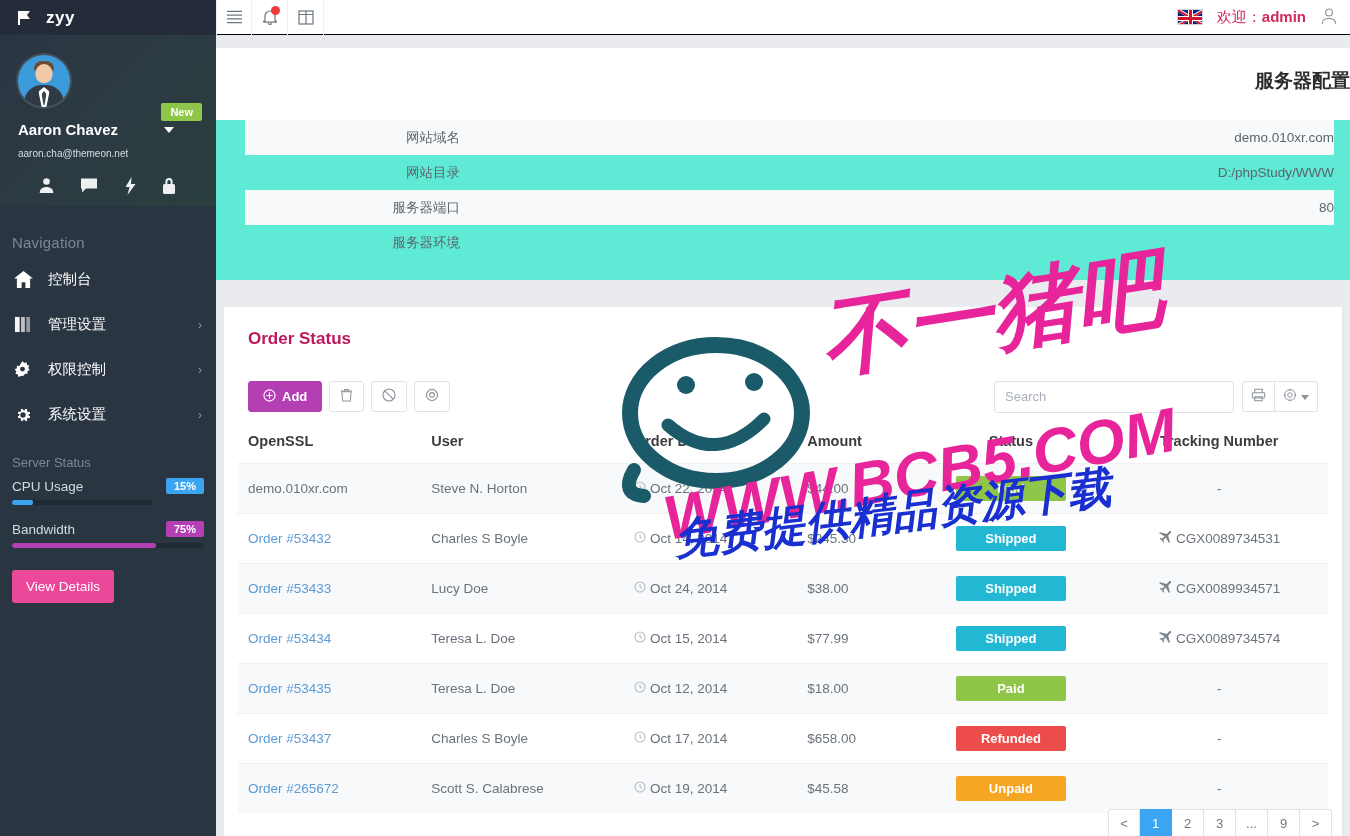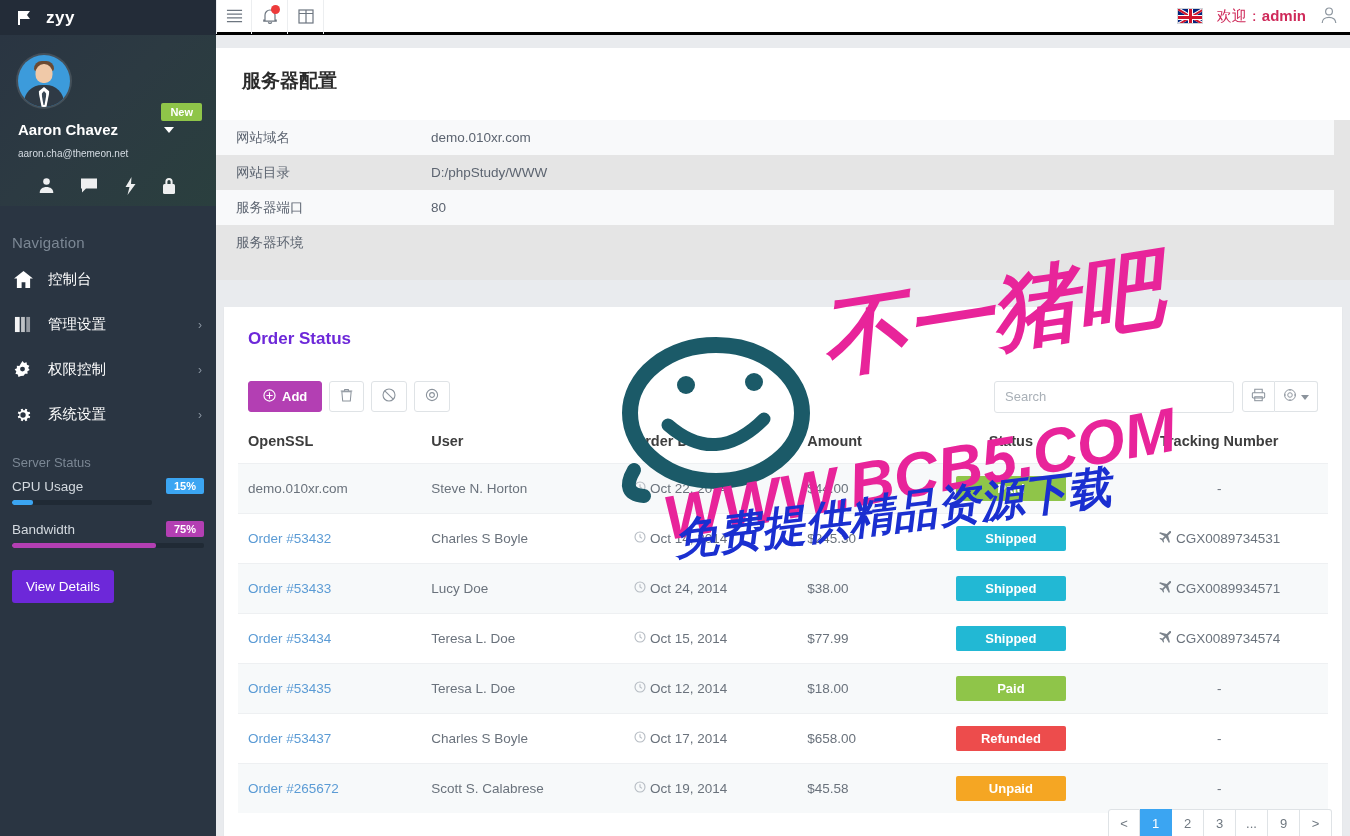--- a/index.html
+++ b/index.html
@@ -120,31 +120,31 @@
     padding: 2px 8px; border-radius: 2px;
   }
   .ss-track {
     height: 5px; background: #202a35; border-radius: 2px;
     margin-bottom: 16px; overflow: hidden;
   }
   .ss-track.short { width: 140px; }
   .ss-fill { height: 100%; border-radius: 2px; }
   .view-details {
     margin: 6px 12px 0 12px;
-    background: #6d28d9; color: #fff;
+    background: #ec4899; color: #fff;
     border: none; border-radius: 3px;
     font-family: inherit; font-size: 13.5px;
     padding: 9px 14px; cursor: pointer;
   }
 
   
   .main { flex: 1; height: 836px; position: relative; background: #e9ebee; }
   .topbar {
     height: 35px; background: #ffffff;
-    border-bottom: 3px solid #000000;
+    border-bottom: 1px solid #000000;
     display: flex; align-items: center; justify-content: space-between;
   }
   .topbar-left { display: flex; align-items: stretch; height: 35px; }
   .tb-btn {
     width: 36px; display: flex; align-items: center; justify-content: center;
     border-right: 1px solid #eceef0; cursor: pointer; position: relative;
     color: #6d7680;
   }
   .tb-btn:first-child { border-left: 1px solid #eceef0; }
   .bell-dot {
@@ -170,44 +170,44 @@
   .flag .vr { height: 100%; width: 3px; background: #cf142b; left: 11.5px; top: 0; }
   .welcome { color: #cf2a5a; font-size: 15px; }
   .welcome b { color: #cf2a5a; }
   .user-ico { color: #8d969f; cursor: pointer; }
 
   .page-title {
     font-size: 19px; font-weight: bold; color: #2b2b2b;
     padding: 20px 0 14px 26px;
     background: #ffffff;
   }
-  .panel-white { background: #ffffff; }
+  .panel-white { background: #ffffff; text-align: right; }
 
   
-  .cfg { background: #e5e5e5; padding: 0 16px 20px 0; }
+  .cfg { background: #5eead4; padding: 0 16px 20px 29px; }
   .cfg-row {
     display: flex; align-items: center; height: 35px;
     font-size: 13.5px; color: #5c6470;
   }
   .cfg-row:nth-child(odd) { background: #f8f9fa; }
   .cfg-key { width: 215px; padding-left: 20px; }
   .cfg-val { flex: 1; }
 
   .gap { height: 12px; background: #e9ebee; }
 
   
   .order-panel {
     background: #ffffff; margin: 0 8px 0 8px;
     min-height: 540px;
     box-shadow: 0 1px 2px rgba(0,0,0,.04);
     padding: 0 14px;
     position: relative;
   }
   .order-title {
-    font-size: 17px; color: #6d28d9; padding: 22px 0 18px 10px;
+    font-size: 17px; color: #be185d; padding: 22px 0 18px 10px;
   }
   .toolbar {
     display: flex; align-items: center; justify-content: space-between;
     padding: 0 10px 14px 10px;
   }
   .btn-group { display: flex; align-items: center; gap: 7px; }
   .btn {
     height: 31px; border: 1px solid #dfe3e6; background: #fff;
     border-radius: 3px; display: flex; align-items: center; justify-content: center;
     gap: 6px; padding: 0 10px; cursor: pointer; color: #8b939c;

